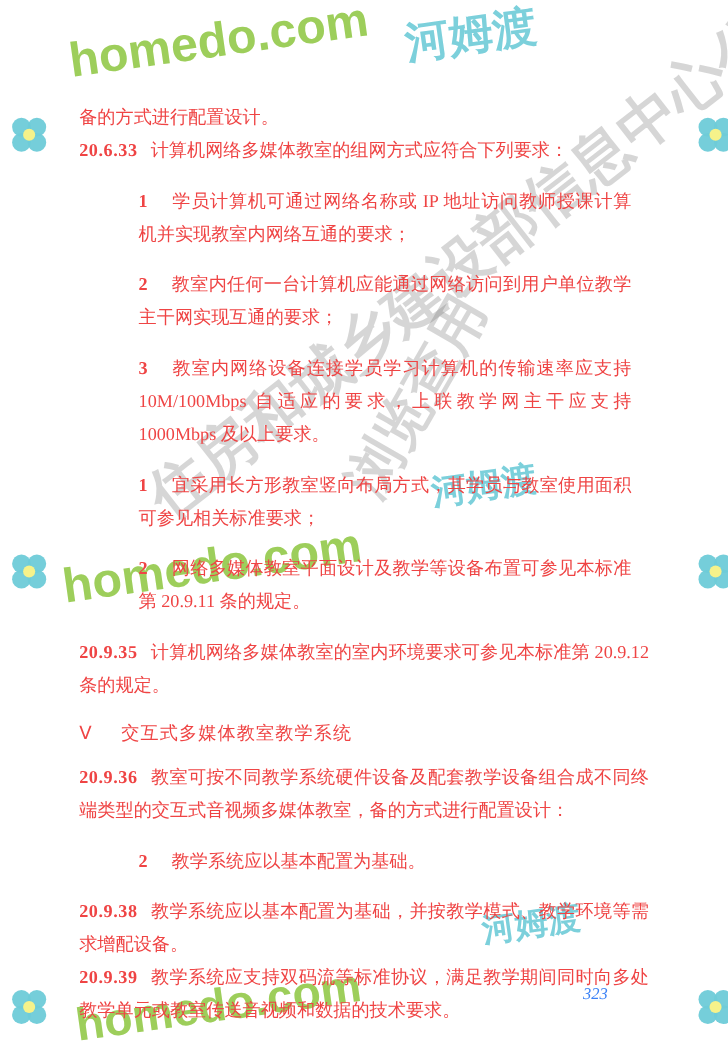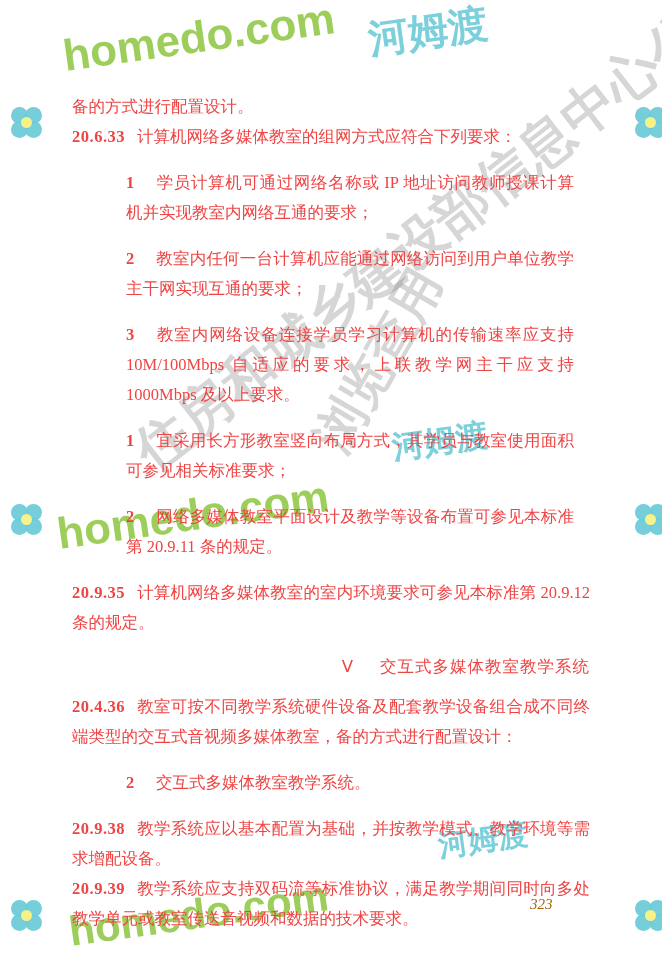--- a/index.html
+++ b/index.html
@@ -172,34 +172,34 @@
     font-weight: bold;
     display: inline-block;
     width: 16px;
   }
   .sub .sgap {
     display: inline-block;
     width: 14px;
   }
   .sect-head {
     margin: 14px 0 10px 0;
-    text-align: right;
+    text-align: left;
     font-size: 16.5px;
     letter-spacing: 1px;
   }
   .sect-head .rn {
     margin-right: 26px;
   }
   .pagenum {
     position: absolute;
     left: 530px;
     top: 896px;
     font-style: italic;
     font-size: 15px;
-    color: #a16207;
+    color: #3b82f6;
     font-family: "Liberation Serif", serif;
   }
 </style>
 </head>
 <body>
 
 <div class="page">
 
   <div class="wm-diag wm-diag-1">住房和城乡建设部信息中心公开</div>
   <div class="wm-diag wm-diag-2">浏览查用</div>
@@ -265,22 +265,22 @@
     <p class="sub"><span class="sn">2</span><span class="sgap"></span><span>教室内任何一台计算机应能通过网络访问到用户单位教学主干网实现互通的要求；</span></p>
     <p class="sub"><span class="sn">3</span><span class="sgap"></span><span>教室内网络设备连接学员学习计算机的传输速率应支持 10M/100Mbps 自适应的要求，上联教学网主干应支持 1000Mbps 及以上要求。</span></p>
 
     <p class="sub"><span class="sn">1</span><span class="sgap"></span><span>宜采用长方形教室竖向布局方式，其学员与教室使用面积可参见相关标准要求；</span></p>
     <p class="sub"><span class="sn">2</span><span class="sgap"></span><span>网络多媒体教室平面设计及教学等设备布置可参见本标准第 20.9.11 条的规定。</span></p>
 
     <p class="clause"><span class="num">20.9.35</span><span class="gap"></span><span>计算机网络多媒体教室的室内环境要求可参见本标准第 20.9.12 条的规定。</span></p>
 
     <p class="sect-head"><span class="rn">Ⅴ</span><span>交互式多媒体教室教学系统</span></p>
 
-    <p class="clause"><span class="num">20.4.36</span><span class="gap"></span><span>教室可按不同教学系统硬件设备及配套教学设备组合成不同终端类型的交互式音视频多媒体教室，备的方式进行配置设计：</span></p>
-    <p class="sub"><span class="sn">2</span><span class="sgap"></span><span>交互式多媒体教室教学系统。</span></p>
+    <p class="clause"><span class="num">20.9.36</span><span class="gap"></span><span>教室可按不同教学系统硬件设备及配套教学设备组合成不同终端类型的交互式音视频多媒体教室，备的方式进行配置设计：</span></p>
+    <p class="sub"><span class="sn">2</span><span class="sgap"></span><span>教学系统应以基本配置为基础。</span></p>
 
 
     <p class="clause"><span class="num">20.9.38</span><span class="gap"></span><span>教学系统应以基本配置为基础，并按教学模式、教学环境等需求增配设备。</span></p>
 
     <p class="clause"><span class="num">20.9.39</span><span class="gap"></span><span>教学系统应支持双码流等标准协议，满足教学期间同时向多处教学单元或教室传送音视频和数据的技术要求。</span></p>
 
   </div>
 
   <div class="pagenum">323</div>
 </div>

